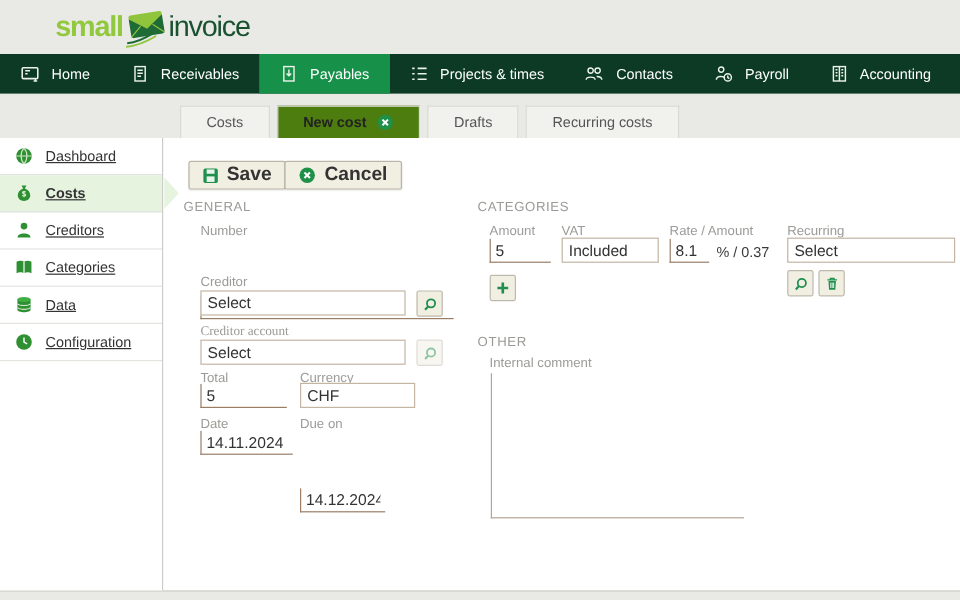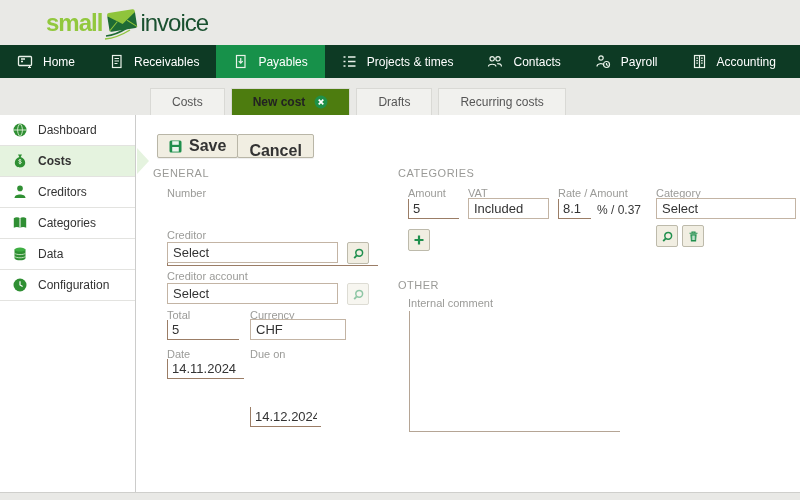--- a/index.html
+++ b/index.html
@@ -24,31 +24,31 @@
   .nav-item.active { background:#17914a; }
   .nav-item svg { flex:0 0 auto; }
   
   .tabs { position:absolute; left:150px; top:88px; height:27px; display:flex; gap:6px; align-items:stretch; }
   .tab { display:flex; align-items:center; gap:9px; padding:0 21px; background:#f1f1ee; border:1px solid #d9d9d5; border-bottom:none; font-size:12px; color:#555; cursor:pointer; white-space:nowrap; }
   .tab.active { background:#4d7c0f; color:#222; font-weight:bold; }
   
   .main-bg { position:absolute; top:115px; left:0; width:800px; height:377px; background:#fff; }
   .footer-strip { position:absolute; top:492px; left:0; width:800px; height:8px; background:#e9e9e6; border-top:1px solid #cfcfcc; }
   
-  .sidebar { position:absolute; top:115px; left:0; width:136px; height:377px; background:#fff; border-right:1px solid #cccccb; }
+  .sidebar { position:absolute; top:115px; left:0; width:136px; height:377px; background:#fff; border-right:1px solid #cccccb;text-decoration:underline; }
   .menu-item { height:31px; display:flex; align-items:center; gap:10px; padding-left:12px; border-bottom:1px solid #e3e3e0; font-size:12px; color:#333; cursor:pointer; }
   .menu-item.active { background:#e5f3df; font-weight:bold; }
   .menu-arrow { position:absolute; left:137px; top:148px; width:0; height:0;
     border-top:13px solid transparent; border-bottom:13px solid transparent; border-left:12px solid #e5f3df; z-index:4; }
   
   .toolbar { position:absolute; left:157px; top:134px; display:flex; z-index:5; }
   .btn { display:inline-flex; align-items:center; gap:7px; height:24px; padding:0 11px;
     background:#f1eee2; border:1px solid #b9b6a7; border-radius:2px; font-weight:bold; font-size:16px; color:#333; cursor:pointer;
     box-shadow:0 1px 1px rgba(0,0,0,0.07); }
-  .btn + .btn { margin-left:-1px;flex-direction:column; }
+  .btn + .btn { margin-left:-1px; }
   
   .abs { position:absolute; z-index:3; }
   .section-heading { font-size:11px; color:#9a9a97; letter-spacing:0.5px; }
   .fld-label { font-size:11px; color:#9b9b98; }
   .input-underline { border:none; border-left:1px solid #9b7d66; border-bottom:1px solid #9b7d66;
     background:transparent; font-family:"Liberation Sans",sans-serif; font-size:13px; color:#333; padding:2px 4px 2px 4px; height:20px; outline:none; }
   .input-box { border:1px solid #c3b4a4; background:#fff; font-family:"Liberation Sans",sans-serif;
     font-size:13px; color:#333; padding:2px 5px; height:21px; outline:none; }
   .icon-btn { width:22px; height:22px; background:#f1eee2; border:1px solid #bdbaab; border-radius:2px;
     display:inline-flex; align-items:center; justify-content:center; cursor:pointer; padding:0; }
@@ -227,21 +227,21 @@
 
 <div class="abs fld-label" style="left:167px; top:229px;">Creditor</div>
 <input class="abs input-box" style="left: 167px; top: 242px; width: 171px;" value="Select">
 <button class="abs icon-btn" style="left:347px; top:242px;">
   <svg width="13" height="13" viewBox="0 0 13 13" fill="none">
     <circle cx="7.2" cy="5.8" r="3.4" stroke="#1f8f4d" stroke-width="1.5"></circle>
     <path d="M4.8 8.4l-2.6 2.8" stroke="#1f8f4d" stroke-width="1.8"></path>
   </svg>
 </button>
 
-<div class="abs fld-label" style="left:167px; top:270px;">Creditor account</div>
+<div class="abs fld-label" style="left:167px; top:270px;font-family:Liberation Serif, serif;">Creditor account</div>
 <input class="abs input-box" style="left: 167px; top: 283px; width: 171px;" value="Select">
 <button class="abs icon-btn disabled" style="left:347px; top:283px;">
   <svg width="13" height="13" viewBox="0 0 13 13" fill="none">
     <circle cx="7.2" cy="5.8" r="3.4" stroke="#1f8f4d" stroke-width="1.5"></circle>
     <path d="M4.8 8.4l-2.6 2.8" stroke="#1f8f4d" stroke-width="1.8"></path>
   </svg>
 </button>
 
 <div class="abs fld-label" style="left:167px; top:309px;">Total</div>
 <input class="abs input-underline" style="left: 167px; top: 320px; width: 72px;" value="5">
@@ -260,21 +260,21 @@
 <div class="abs fld-label" style="left:408px; top:187px;">Amount</div>
 <input class="abs input-underline" style="left: 408px; top: 199px; width: 51px;" value="5">
 
 <div class="abs fld-label" style="left:468px; top:187px;">VAT</div>
 <input class="abs input-box" style="left: 468px; top: 198px; width: 81px;" value="Included">
 
 <div class="abs fld-label" style="left:558px; top:187px;">Rate / Amount</div>
 <input class="abs input-underline" style="left: 558px; top: 199px; width: 33px;" value="8.1">
 <div class="abs suffix-text" style="left:597px; top:203px;">% / 0.37</div>
 
-<div class="abs fld-label" style="left:656px; top:187px;">Category</div>
+<div class="abs fld-label" style="left:656px; top:187px;">Recurring</div>
 <input class="abs input-box" style="left: 656px; top: 198px; width: 140px;" value="Select">
 <button class="abs icon-btn" style="left:656px; top:225px;">
   <svg width="13" height="13" viewBox="0 0 13 13" fill="none">
     <circle cx="7.2" cy="5.8" r="3.4" stroke="#1f8f4d" stroke-width="1.5"></circle>
     <path d="M4.8 8.4l-2.6 2.8" stroke="#1f8f4d" stroke-width="1.8"></path>
   </svg>
 </button>
 <button class="abs icon-btn" style="left:682px; top:225px;">
   <svg width="13" height="13" viewBox="0 0 13 13">
     <path d="M2.5 3.2h8 M5 3.2V2h3v1.2" stroke="#1f8f4d" stroke-width="1.1" fill="none"></path>

